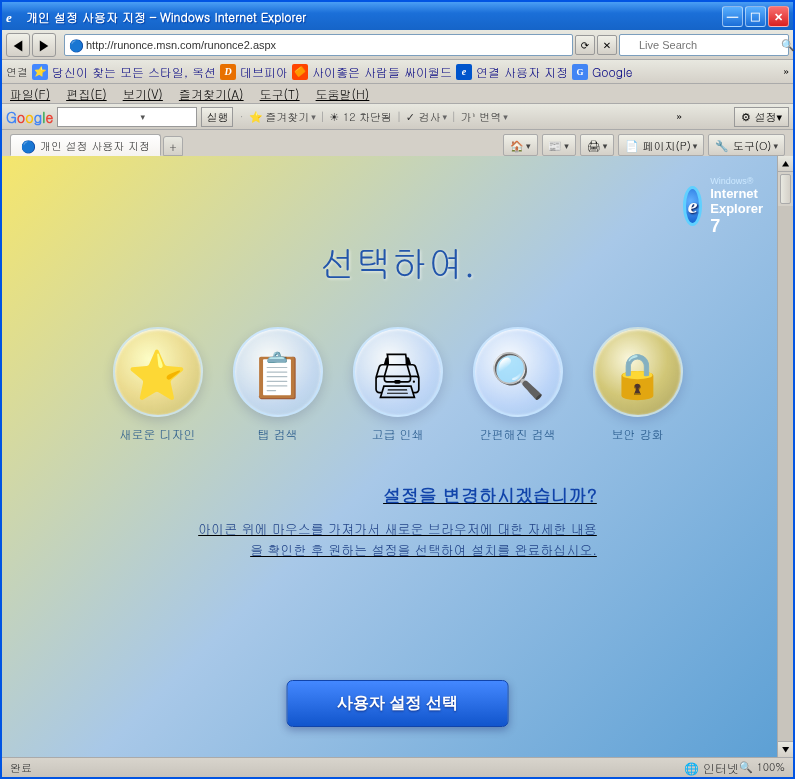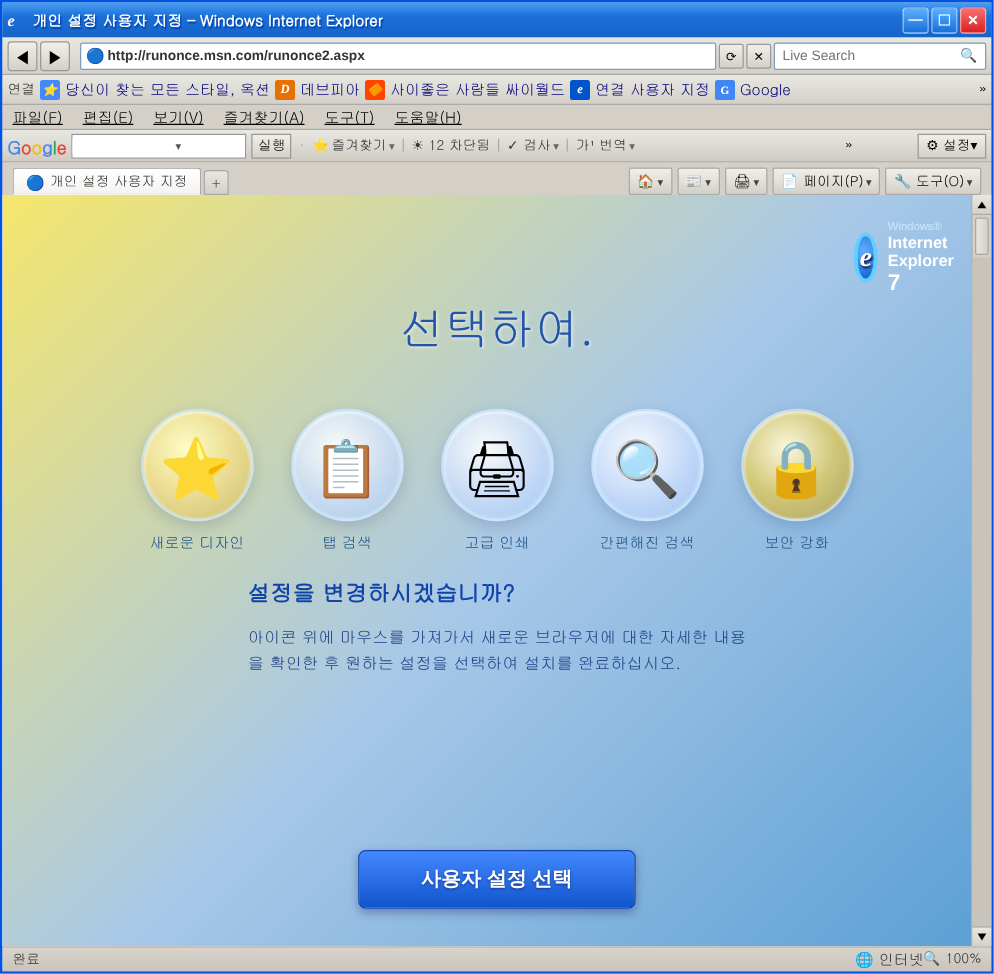--- a/index.html
+++ b/index.html
@@ -20,23 +20,23 @@
     .titlebar-btn.minimize { background: linear-gradient(to bottom, #5ab0ff, #1a6ed8); }
     .titlebar-btn.maximize { background: linear-gradient(to bottom, #5ab0ff, #1a6ed8); }
 
     
     .navbar { height: 30px; background: linear-gradient(to bottom, #e8e8e0, #d4d0c8); display: flex; align-items: center; padding: 2px 4px; gap: 2px; border-bottom: 1px solid #aaa; }
     .nav-btn { width: 24px; height: 24px; border: 1px solid #999; border-radius: 3px; background: linear-gradient(to bottom, #f0f0e8, #d4d0c8); display: flex; align-items: center; justify-content: center; cursor: pointer; font-size: 12px; }
     .nav-btn.back { font-size: 14px; }
     .nav-btn.forward { font-size: 14px; }
     .address-bar { flex: 1; height: 22px; border: 1px solid #7b9ebd; background: white; display: flex; align-items: center; padding: 0 4px; gap: 2px; border-radius: 2px; }
     .address-icon { font-size: 12px; }
-    .address-input { border: none; outline: none; flex: 1; font-size: 11px; color: #333; background: transparent; font-weight: bold; }
+    .address-input { border: none; outline: none; flex: 1; font-size: 11px; color: #333; background: transparent; }
     .refresh-btn, .stop-btn { width: 20px; height: 20px; border: 1px solid #999; border-radius: 2px; background: linear-gradient(to bottom, #f0f0e8, #d4d0c8); display: flex; align-items: center; justify-content: center; cursor: pointer; font-size: 10px; }
-    .search-box { width: 170px; height: 22px; border: 1px solid #7b9ebd; background: white; display: flex; align-items: center; padding: 0 6px; border-radius: 2px; }
+    .search-box { width: 170px; height: 22px; border: 1px solid #7b9ebd; background: white; display: flex; align-items: center; padding: 0 19px; border-radius: 2px; }
     .search-input { border: none; outline: none; flex: 1; font-size: 11px; color: #999; background: transparent; }
     .search-btn { width: 18px; height: 18px; display: flex; align-items: center; justify-content: center; cursor: pointer; font-size: 11px; color: #555; }
 
     
     .favbar { height: 24px; background: linear-gradient(to bottom, #e8e8e0, #d4d0c8); display: flex; align-items: center; padding: 0 4px; gap: 4px; border-bottom: 1px solid #aaa; font-size: 11px; overflow: hidden; }
     .fav-link { display: flex; align-items: center; gap: 2px; color: #000080; text-decoration: none; white-space: nowrap; cursor: pointer; font-size: 12px; }
     .fav-label { color: #333; font-size: 11px; }
 
     
     .menubar { height: 20px; background: #d4d0c8; display: flex; align-items: center; padding: 0 4px; gap: 8px; border-bottom: 1px solid #aaa; text-decoration: underline; }
@@ -88,21 +88,21 @@
     .welcome-text { font-size: 36px; color: #2255aa; text-align: center; margin-top: 40px; text-shadow: 1px 1px 3px rgba(255,255,255,0.7); font-weight: normal; }
 
     
     .features { display: flex; align-items: flex-start; justify-content: center; gap: 30px; margin-top: 40px; }
     .feature { display: flex; flex-direction: column; align-items: center; gap: 8px; }
     .feature-circle { width: 90px; height: 90px; border-radius: 50%; background: radial-gradient(circle at 40% 35%, rgba(255,255,255,0.9), rgba(200,220,255,0.7) 60%, rgba(160,200,240,0.5)); border: 2px solid rgba(200,230,255,0.8); display: flex; align-items: center; justify-content: center; box-shadow: 0 4px 12px rgba(0,0,80,0.15), inset 0 1px 3px rgba(255,255,255,0.9); }
     .feature-icon { font-size: 42px; }
     .feature-label { font-size: 12px; color: #225588; text-align: center; white-space: nowrap; }
 
     
-    .desc-box { margin-top: 20px; text-align: left; max-width: 560px; }
+    .desc-box { margin-top: 40px; text-align: right; max-width: 560px; text-decoration: underline; }
     .desc-title { font-size: 18px; color: #1144aa; font-weight: bold; margin-bottom: 12px; }
     .desc-body { font-size: 13px; color: #224488; line-height: 1.6; }
 
     
     .setup-btn-container { position: absolute; bottom: 30px; left: 50%; transform: translateX(-50%); }
     .setup-btn { background: linear-gradient(to bottom, #4488ff, #1155cc); color: white; border: 1px solid #1144aa; border-radius: 6px; padding: 12px 50px; font-size: 16px; font-weight: bold; cursor: pointer; text-shadow: 0 1px 2px rgba(0,0,60,0.5); box-shadow: 0 3px 8px rgba(0,0,80,0.3); white-space: nowrap; }
 
     .scrollbar-right { position: absolute; right: 0; top: 0; bottom: 0; width: 16px; background: #d4d0c8; border-left: 1px solid #aaa; display: flex; flex-direction: column; }
     .scroll-up { height: 16px; background: linear-gradient(to bottom, #e8e8e0, #d4d0c8); border-bottom: 1px solid #aaa; display: flex; align-items: center; justify-content: center; font-size: 9px; cursor: pointer; }
     .scroll-thumb { flex: 0 0 30px; background: linear-gradient(to right, #e8e8e0, #d4d0c8); border: 1px solid #aaa; margin: 2px; border-radius: 2px; cursor: pointer; }

